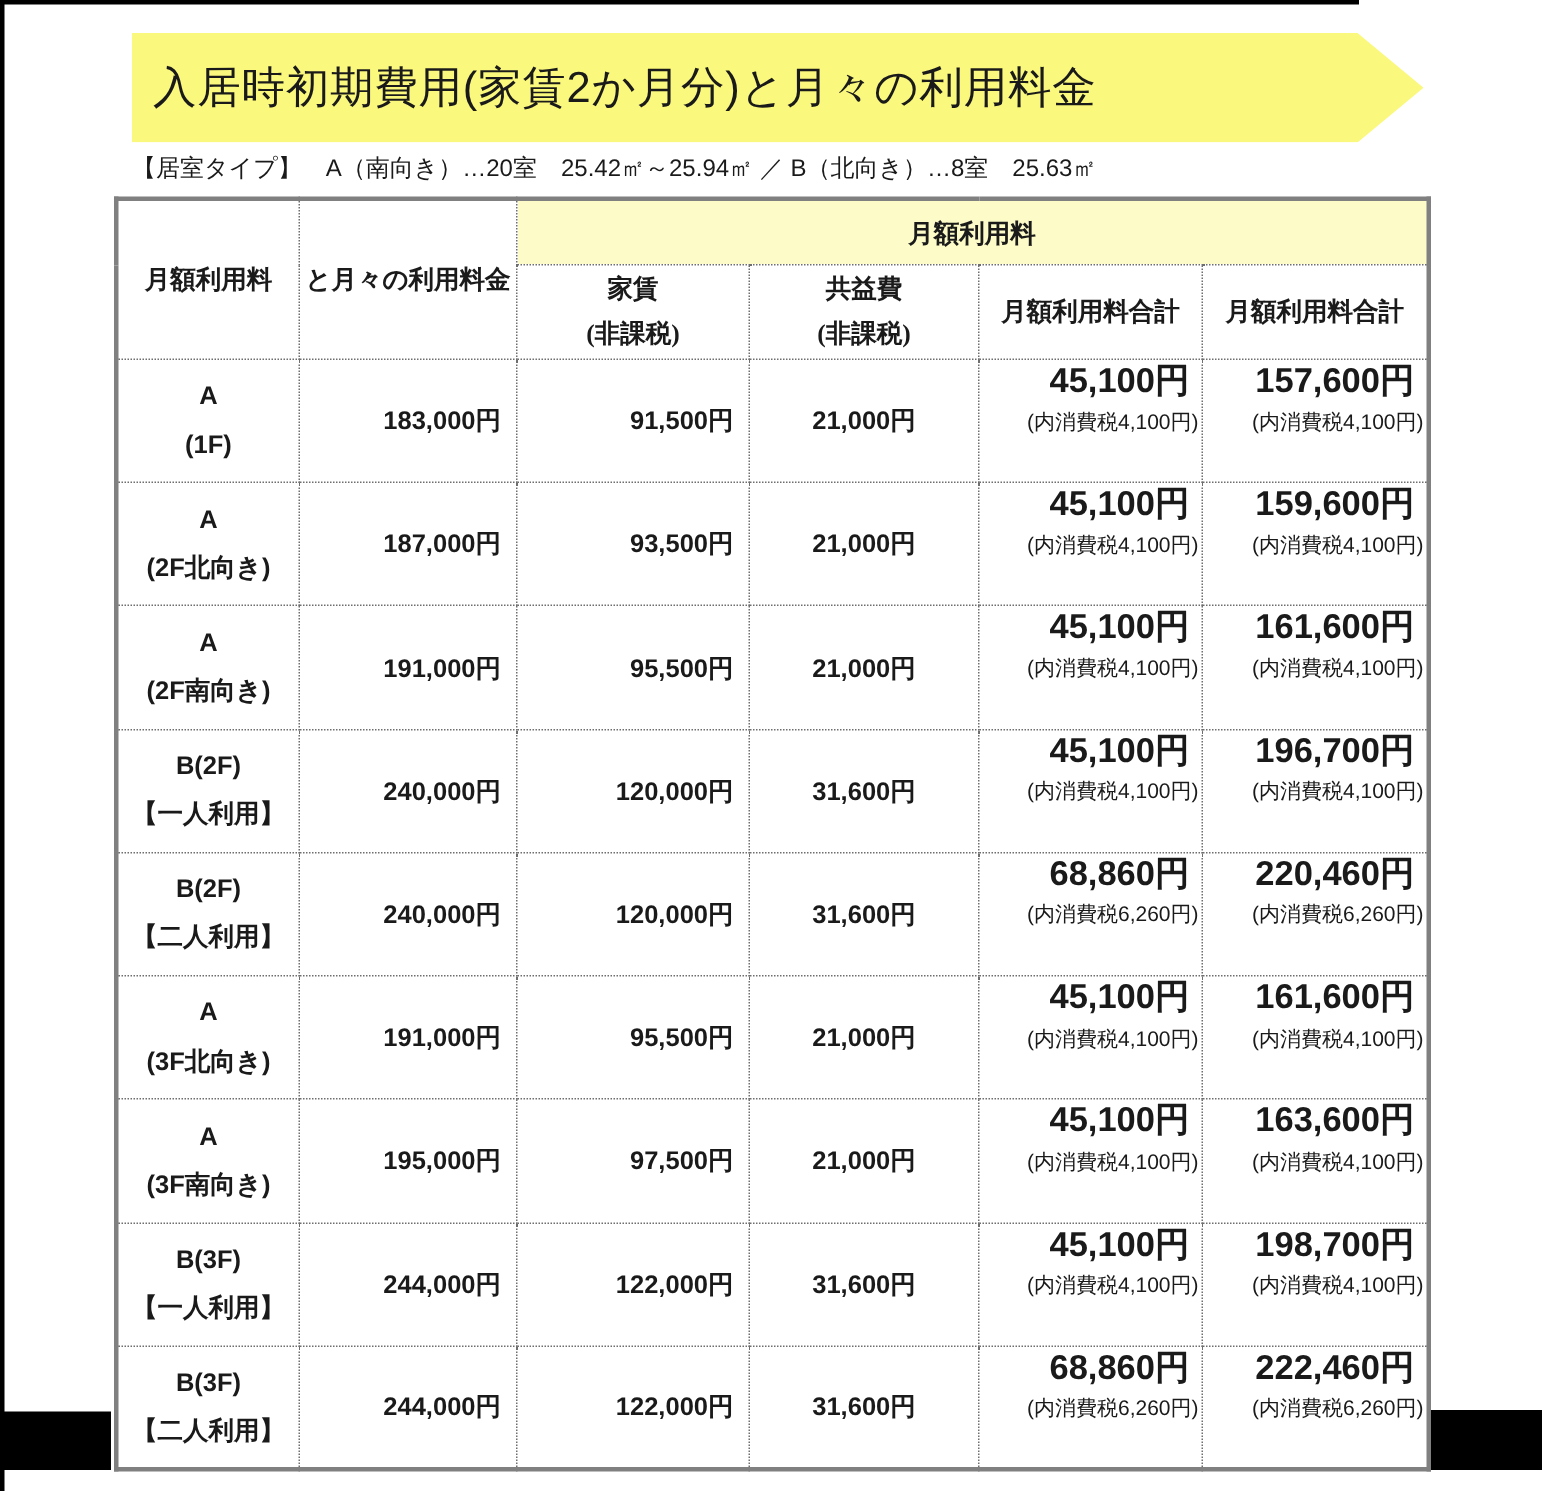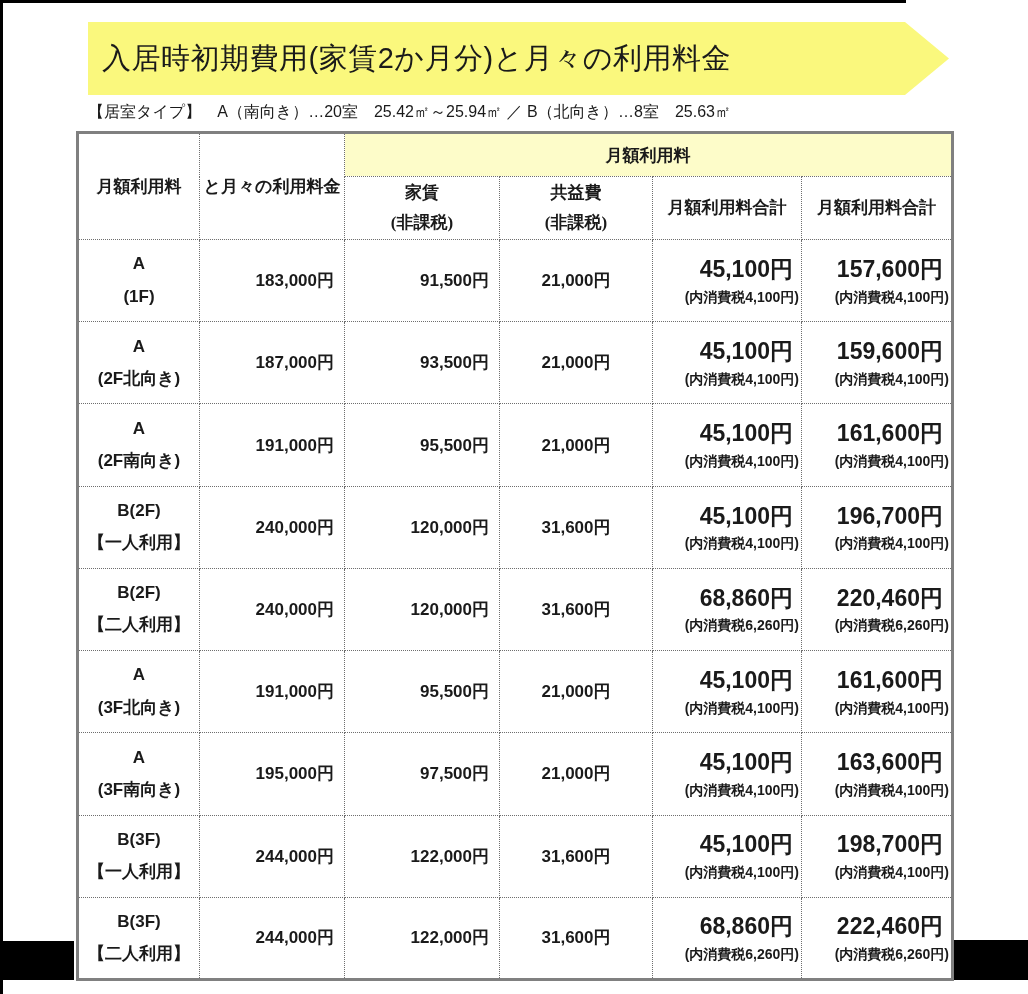--- a/index.html
+++ b/index.html
@@ -39,24 +39,24 @@
   th.group{background:#fdfcc9;height:42px;font-family:Liberation Serif, serif;}
   tr.subhead{height:63px;font-family:Liberation Serif, serif;}
   tr.subhead th{line-height:1.75;}
   tbody tr{height:82px;}
   td{vertical-align:middle;font-weight:bold;}
   td.label{text-align:center;font-size:17px;line-height:1.9;}
   td.money{font-size:17px;text-align:right;padding-right:10px;white-space:nowrap;}
   td.money.center{text-align:center;padding-right:0;}
   td.twoline{text-align:right;}
   td.twoline .inner{
-    display:flex;flex-direction:column;justify-content:center;row-gap:5px;height:100%;
+    display:flex;flex-direction:column;row-gap:5px;height:100%;
   }
   .main-amt{font-size:23px;font-weight:bold;padding-right:8px;white-space:nowrap;line-height:1.2;}
-  .tax-amt{font-size:14px;font-weight:bold;padding-right:2px;white-space:nowrap;line-height:1.2;}
+  .tax-amt{font-size:14px;font-weight:normal;padding-right:2px;white-space:nowrap;line-height:1.2;}
 </style>
 </head>
 <body>
 
 <div class="frame-left"></div>
 <div class="frame-top"></div>
 <div class="corner-bl"></div>
 <div class="corner-br"></div>
 
 <div class="banner">

